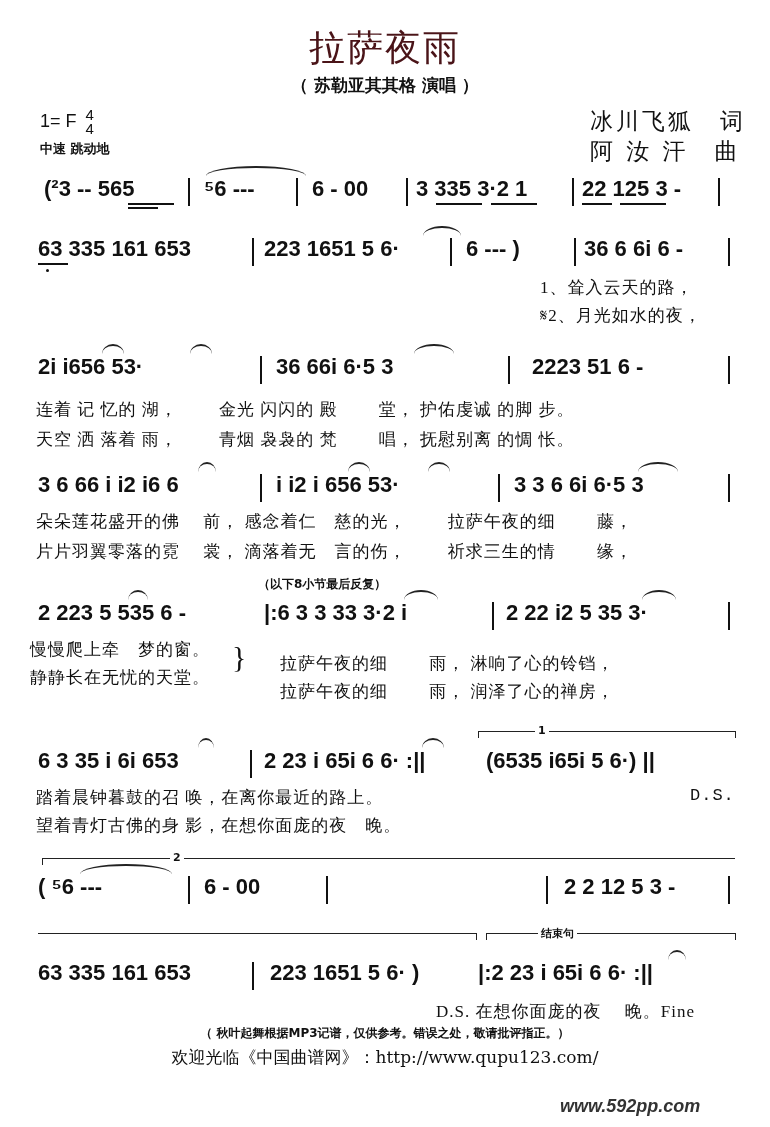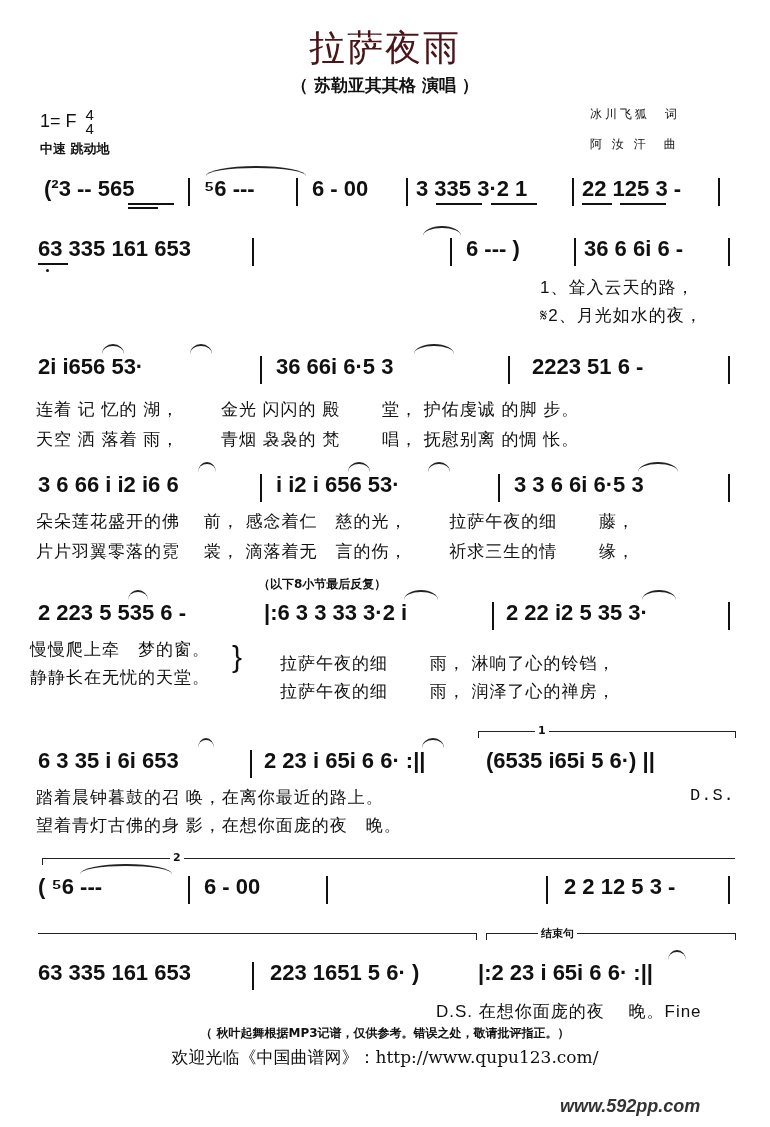--- a/index.html
+++ b/index.html
@@ -4,28 +4,28 @@
 <style>
   html,body{margin:0;padding:0;background:#fff;}
   body{width:770px;height:1127px;position:relative;overflow:hidden;font-family:"DejaVu Sans","Liberation Sans",sans-serif;color:#111;}
   .abs{position:absolute;}
   .title{left:0;width:770px;top:24px;text-align:center;font-size:36px;color:#4a1418;letter-spacing:2px;font-weight:normal;}
   .subtitle{left:0;width:770px;top:74px;text-align:center;font-size:17px;font-weight:bold;}
   .key{left:40px;top:108px;font-size:18px;font-family:"Liberation Sans",sans-serif;}
   .frac{display:inline-block;vertical-align:middle;text-align:center;line-height:14px;font-size:15px;margin-left:4px;}
   .frac span{display:block;}
   .tempo{left:40px;top:140px;font-size:13px;font-weight:bold;}
-  .credit{left:590px;font-size:12px;letter-spacing:3px;}
+  .credit{left:590px;font-size:23px;letter-spacing:3px;}
   .row{left:38px;right:38px;height:34px;font-family:"Liberation Sans",sans-serif;font-weight:bold;font-size:22px;white-space:nowrap;}
   .notes{position:absolute;top:0;white-space:nowrap;}
   .bar{position:absolute;top:2px;width:2px;height:28px;background:#111;}
   .ul{position:absolute;height:2px;background:#111;}
   .dot{position:absolute;width:3px;height:3px;border-radius:50%;background:#111;}
   .tie{position:absolute;border-top:2px solid #222;border-radius:50% 50% 0 0/100% 100% 0 0;height:8px;}
-  .lyric{font-size:17px;font-family:Liberation Sans, sans-serif;white-space:nowrap;letter-spacing:1px;}
+  .lyric{font-size:17px;font-family:Liberation Serif, serif;white-space:nowrap;letter-spacing:1px;}
   .note-small{font-size:12px;font-weight:bold;}
   .bracket{position:absolute;border-top:1.5px solid #222;}
   .bracket.l{border-left:1.5px solid #222;}
   .bracket.r{border-right:1.5px solid #222;}
   .blabel{position:absolute;background:#fff;padding:0 3px;font-size:11px;font-weight:bold;}
   .footer1{left:0;width:770px;top:1025px;text-align:center;font-size:12px;font-weight:bold;}
   .footer2{left:0;width:770px;top:1046px;text-align:center;font-size:17px;font-family:"DejaVu Serif","Liberation Serif",serif;}
   .wm{left:560px;top:1096px;font-size:18px;font-style:italic;font-weight:bold;font-family:"Liberation Sans",sans-serif;color:#333;}
 </style>
 </head>
@@ -63,20 +63,21 @@
   <div class="ul" style="left:582px;width:46px;top:27px"></div>
   <div class="bar" style="left:680px"></div>
 </div>
 
 <div class="abs row" style="top:236px">
   <div class="tie" style="left:385px;width:38px;top:-10px"></div>
   <span class="notes" style="left:0">63 335 161 653</span>
   <div class="ul" style="left:0;width:30px;top:27px"></div>
   <div class="dot" style="left:8px;top:33px"></div>
   <div class="bar" style="left:214px"></div>
+  <span class="notes" style="left:226px">223 1651 5 6·</span>
   <div class="bar" style="left:412px"></div>
   <span class="notes" style="left:428px">6 --- )</span>
   <div class="bar" style="left:536px"></div>
   <span class="notes" style="left:546px">36 6 6i 6 -</span>
   <div class="bar" style="left:690px"></div>
 </div>
 <div class="abs lyric" style="left:540px;top:276px">1、耸入云天的路，</div>
 <div class="abs lyric" style="left:540px;top:304px">𝄋2、月光如水的夜，</div>
 
 <div class="abs row" style="top:354px">

